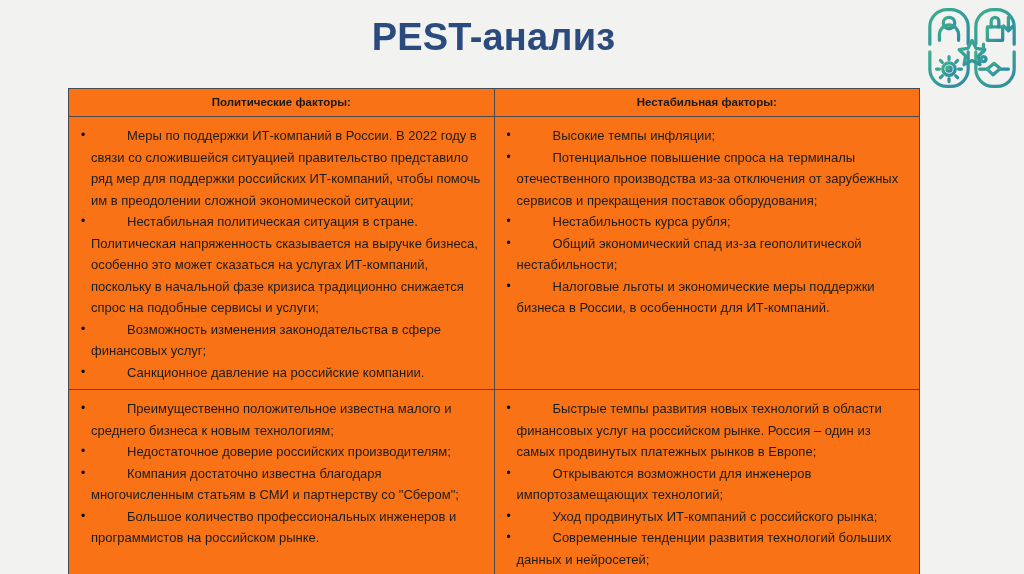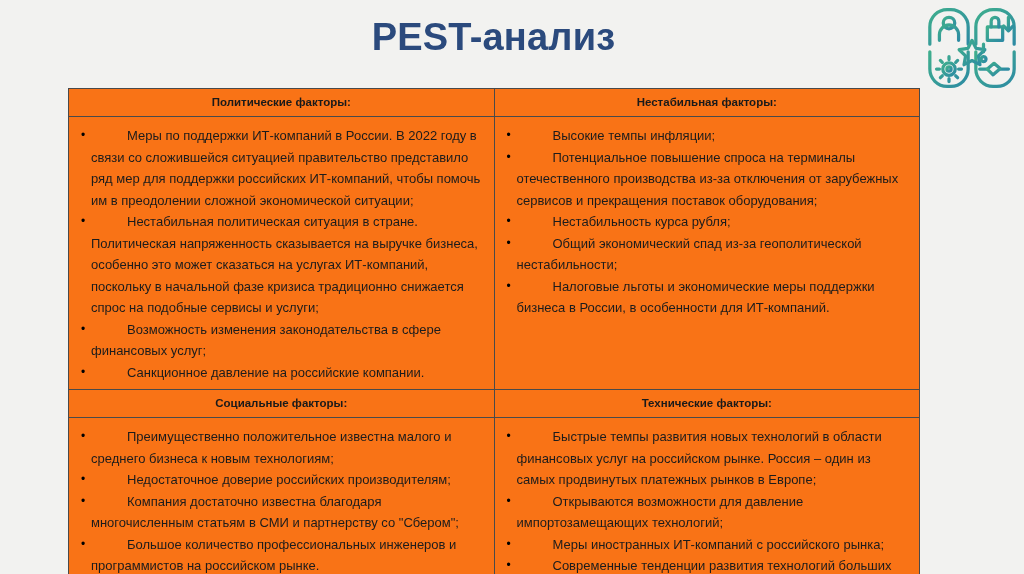--- a/index.html
+++ b/index.html
@@ -170,40 +170,32 @@
       <ul class="factor-list">
         <li>Высокие темпы инфляции;</li>
         <li>Потенциальное повышение спроса на терминалы отечественного производства из-за отключения от зарубежных сервисов и прекращения поставок оборудования;</li>
         <li>Нестабильность курса рубля;</li>
         <li>Общий экономический спад из-за геополитической нестабильности;</li>
         <li>Налоговые льготы и экономические меры поддержки бизнеса в России, в особенности для ИТ-компаний.</li>
       </ul>
     </td>
   </tr>
   <tr>
-    <td class="head-cell">
-      <div class="quad-header">Социальные факторы:</div>
-    </td>
-    <td class="head-cell">
-      <div class="quad-header">Технические факторы:</div>
-    </td>
-  </tr>
-  <tr>
     <td class="body-cell-bottom">
       <ul class="factor-list">
         <li>Преимущественно положительное известна малого и среднего бизнеса к новым технологиям;</li>
         <li>Недостаточное доверие российских производителям;</li>
         <li>Компания достаточно известна благодаря многочисленным статьям в СМИ и партнерству со "Сбером";</li>
         <li>Большое количество профессиональных инженеров и программистов на российском рынке.</li>
       </ul>
     </td>
     <td class="body-cell-bottom">
       <ul class="factor-list">
         <li>Быстрые темпы развития новых технологий в области финансовых услуг на российском рынке. Россия – один из самых продвинутых платежных рынков в Европе;</li>
-        <li>Открываются возможности для давление импортозамещающих технологий;</li>
-        <li>Меры иностранных ИТ-компаний с российского рынка;</li>
+        <li>Открываются возможности для инженеров импортозамещающих технологий;</li>
+        <li>Уход продвинутых ИТ-компаний с российского рынка;</li>
         <li>Современные тенденции развития технологий больших данных и нейросетей;</li>
 
       </ul>
     </td>
   </tr>
 </tbody>
   </table>
 
 </body></html>

